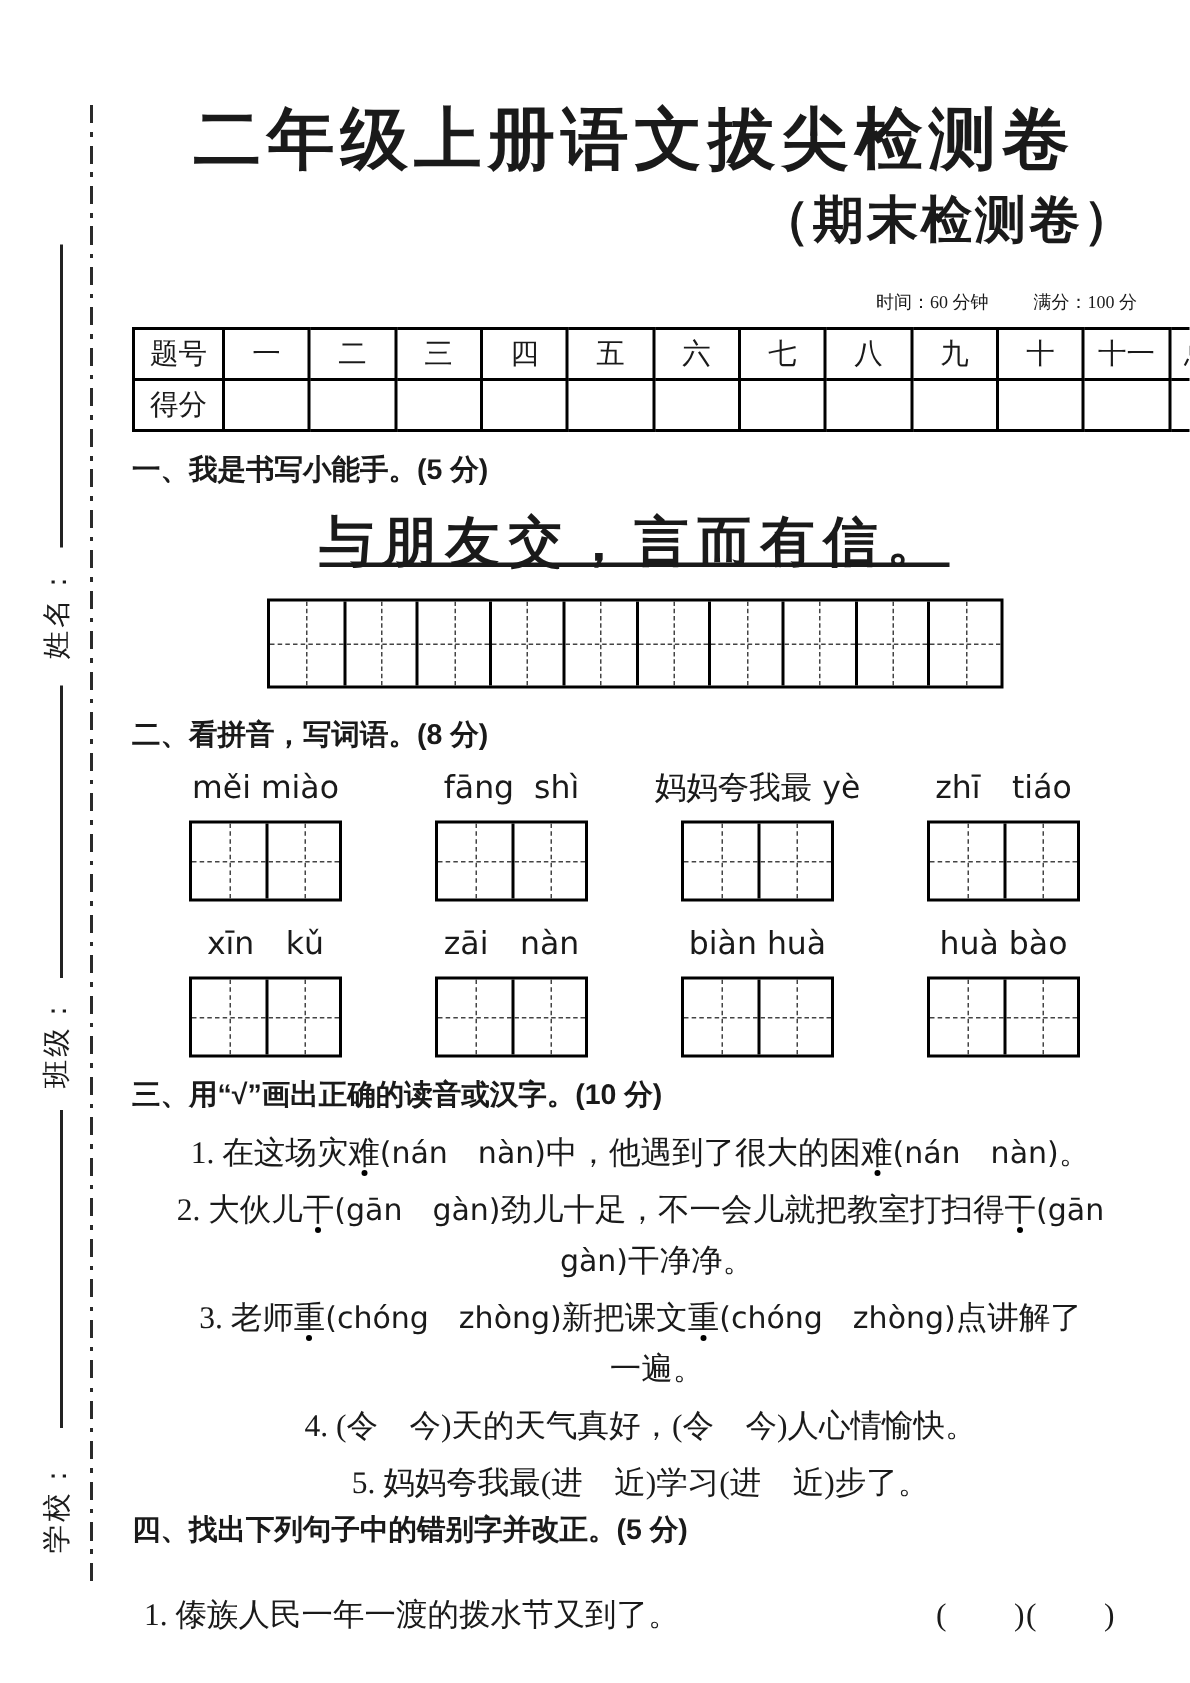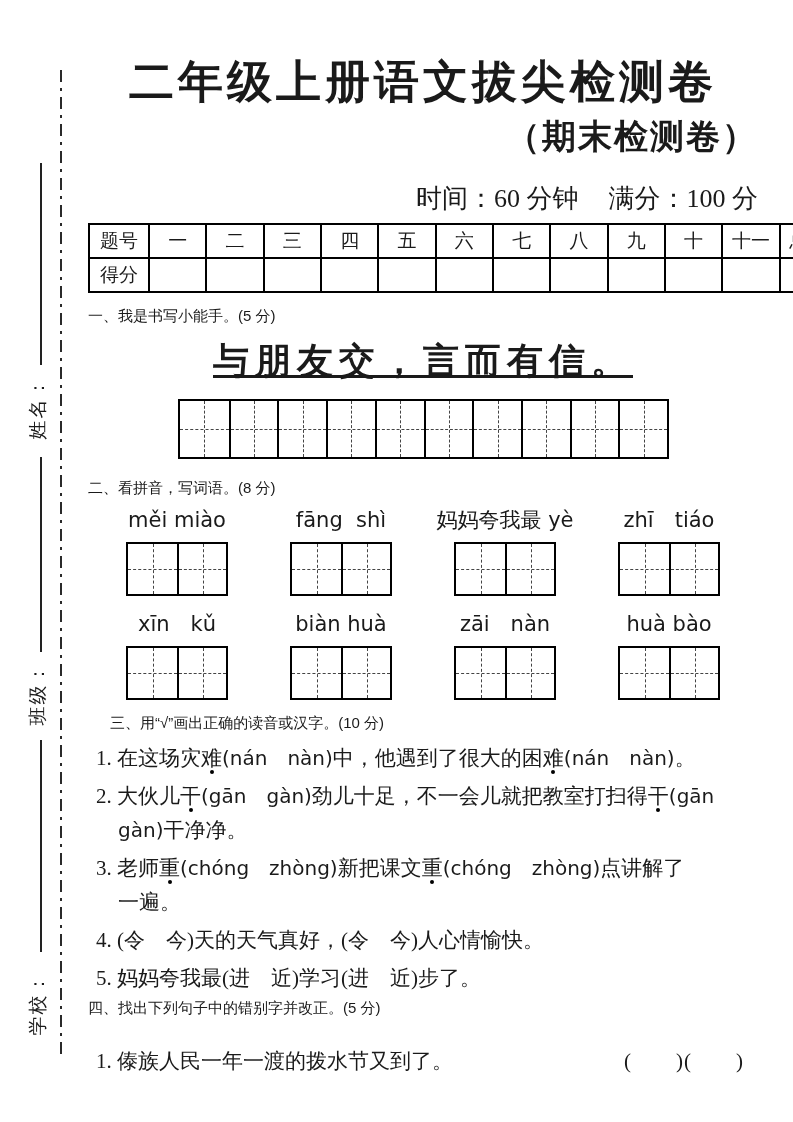--- a/index.html
+++ b/index.html
@@ -16,48 +16,48 @@
   .fl-1{top:163px;height:202px;}
   .fl-2{top:457px;height:195px;}
   .fl-3{top:740px;height:212px;}
   .side-label{
     position:absolute;left:-4px;width:84px;height:22px;top:0;
     display:flex;align-items:center;justify-content:center;
     transform:rotate(-90deg);font-size:19px;letter-spacing:2px;white-space:nowrap;
   }
   .sl-1{top:397px;} .sl-2{top:683px;} .sl-3{top:993px;}
   
-  .main{position:absolute;left:88px;top:5px;width:670px;}
+  .main{position:absolute;left:88px;top:16px;width:670px;}
   .title{margin-top:52px;text-align:center;font-size:45px;font-weight:bold;letter-spacing:4px;line-height:1.15;}
   .subtitle{margin-top:8px;text-align:right;font-size:34px;font-weight:bold;letter-spacing:2px;line-height:1.2;}
-  .meta{margin-top:26px;text-align:right;font-size:26px;line-height:1.15;}
+  .meta{margin-top:26px;text-align:right;font-size:12px;line-height:1.15;}
   .meta span{margin-left:30px;}
   
   table.score{border-collapse:collapse;table-layout:fixed;width:750px;margin-top:10px;}
   table.score td{border:2px solid #000;height:32px;text-align:center;font-size:19px;padding:0;}
   table.score td.lab{width:58px;}
   
-  .heading{font-family:"Liberation Sans","DejaVu Sans",sans-serif;font-weight:normal;font-size:15px;margin-top:14px;line-height:1.25;}
-  .h2{margin-top:20px;} .h3{margin-top:14px;margin-left:22px;} .h4{margin-top:4px;}
+  .heading{font-family:"Liberation Sans","DejaVu Sans",sans-serif;font-weight:bold;font-size:19px;margin-top:14px;line-height:1.25;}
+  .h2{margin-top:20px;} .h3{margin-top:14px;} .h4{margin-top:4px;}
   
   .calligraphy{margin-top:14px;text-align:center;font-size:36px;font-weight:600;letter-spacing:6px;line-height:1.2;text-decoration:underline;}
   .writing-grid{margin-top:16px;margin-left:90px;width:487px;height:56px;border:2px solid #000;display:grid;grid-template-columns:repeat(10,1fr);}
   .tzg{position:relative;}
   .tzg + .tzg{border-left:2px solid #000;}
   .tzg::before{content:'';position:absolute;left:50%;top:0;bottom:0;border-left:1px dashed #444;}
   .tzg::after{content:'';position:absolute;top:50%;left:0;right:0;border-top:1px dashed #444;}
   
   .p-row{display:grid;grid-template-columns:repeat(4,98px);column-gap:66px;margin-left:40px;}
   .p-row1{margin-top:10px;text-align:center;} .p-row2{margin-top:16px;}
   .p-col{display:flex;flex-direction:column;align-items:center;}
   .pinyin{font-family:"DejaVu Sans",sans-serif;font-size:21px;white-space:pre;line-height:1.15;}
   .p-grid{margin-top:10px;width:98px;height:50px;border:2px solid #000;display:grid;grid-template-columns:1fr 1fr;}
   
   .q-list{margin-top:8px;}
-  .q-item{font-size:21px;line-height:34px;margin-left:8px;margin-bottom:4px;padding-left:22px;text-indent:-22px;}
+  .q-item{font-size:21px;line-height:34px;margin-left:8px;margin-bottom:4px;padding-left:22px;text-indent:-22px;text-align:center;}
   .pin{font-family:"DejaVu Sans",sans-serif;font-size:20px;}
   .dotc{position:relative;}
   .dotc::after{content:'';position:absolute;left:50%;transform:translateX(-50%);bottom:-4px;width:4px;height:4px;border-radius:50%;background:#000;}
   .s4-item{display:flex;justify-content:space-between;font-size:21px;line-height:34px;margin:26px 14px 0 8px;}
   .s4-item .qtext{padding-left:22px;text-indent:-22px;}
   .brackets{white-space:pre;letter-spacing:1px;}
 </style>
 </head>
 <body>
 
@@ -160,28 +160,28 @@
       </div>
       <div class="p-row p-row2">
         <div class="p-col">
           <div class="pinyin">xīn　kǔ</div>
           <div class="p-grid">
             <div class="tzg"></div>
             <div class="tzg"></div>
           </div>
         </div>
         <div class="p-col">
+          <div class="pinyin">zāi　nàn</div>
+          <div class="p-grid">
+            <div class="tzg"></div>
+            <div class="tzg"></div>
+          </div>
+        </div>
+        <div class="p-col">
           <div class="pinyin">biàn huà</div>
-          <div class="p-grid">
-            <div class="tzg"></div>
-            <div class="tzg"></div>
-          </div>
-        </div>
-        <div class="p-col">
-          <div class="pinyin">zāi　nàn</div>
           <div class="p-grid">
             <div class="tzg"></div>
             <div class="tzg"></div>
           </div>
         </div>
         <div class="p-col">
           <div class="pinyin">huà bào</div>
           <div class="p-grid">
             <div class="tzg"></div>
             <div class="tzg"></div>

